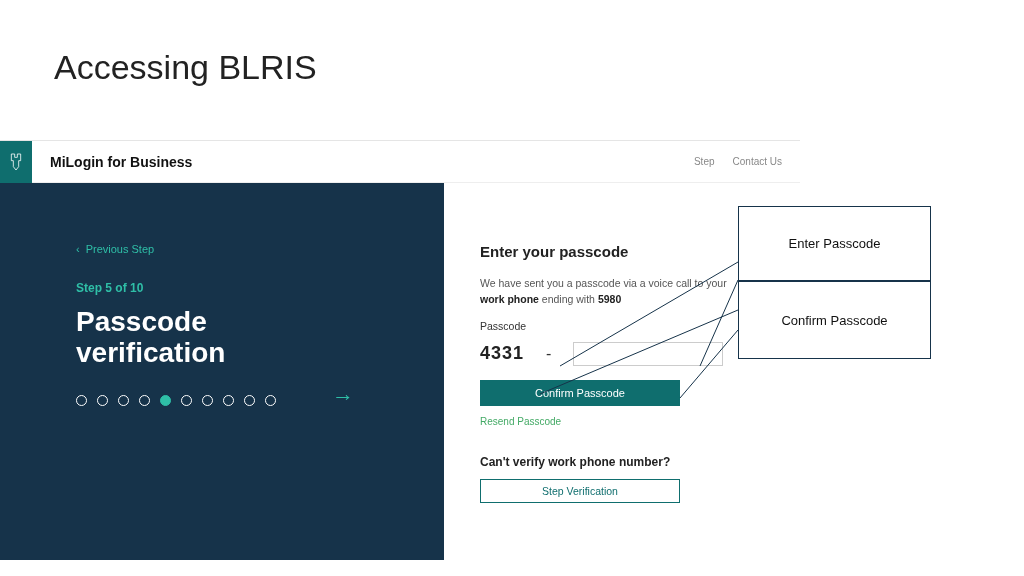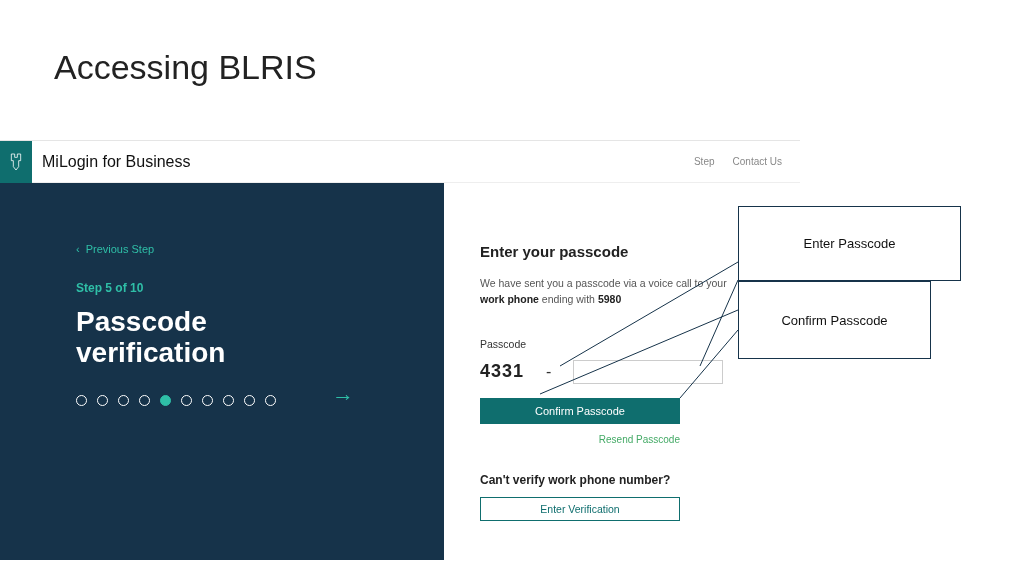--- a/index.html
+++ b/index.html
@@ -2,49 +2,49 @@
 <html><head>
 <meta charset="utf-8">
 <style>
   * { box-sizing: border-box; margin: 0; padding: 0; }
   body { font-family: Arial, Helvetica, sans-serif; width: 1024px; height: 576px; background: #fff; overflow: hidden; position: relative; }
   .slide-title { font-size: 34px; font-weight: 400; color: #222; padding: 48px 0 0 54px; }
   .app-frame { position: absolute; left: 0; top: 140px; width: 800px; height: 420px; border-top: 1px solid #e5e5e5; background: #fff; }
   .topbar { height: 42px; display: flex; align-items: center; background: #fff; border-bottom: 1px solid #eee; }
   .logo-box { width: 32px; height: 42px; background: #0f6e6e; display: flex; align-items: center; justify-content: center; }
   .logo-box svg { width: 14px; height: 20px; }
-  .brand { font-weight: 400; font-size: 16px; color: #111; margin-left: 10px; }
+  .brand { font-weight: 700; font-size: 14px; color: #111; margin-left: 18px; }
   .topbar-spacer { flex: 1; }
   .top-link { font-size: 10px; color: #888; margin-right: 18px; cursor: pointer; }
   .body-row { display: flex; height: calc(100% - 42px); }
   .left-pane { width: 444px; background: #16334a; color: #fff; padding: 60px 0 0 76px; position: relative; }
   .prev-step { color: #2fbfa7; font-size: 11px; cursor: pointer; }
   .prev-step::before { content: "‹"; margin-right: 6px; }
   .step-of { color: #2fbfa7; font-size: 12px; font-weight: 600; margin-top: 26px; }
   .step-title { font-size: 28px; font-weight: 800; line-height: 1.1; margin-top: 12px; max-width: 220px; }
   .arrow-btn { position: absolute; right: 90px; top: 198px; color: #2fbfa7; font-size: 22px; cursor: pointer; }
   .dots { margin-top: 26px; display: flex; gap: 10px; }
   .dot { width: 11px; height: 11px; border-radius: 50%; border: 1.5px solid #fff; }
   .dot.filled { background: #2fbfa7; border-color: #2fbfa7; }
   .right-pane { flex: 1; padding: 60px 36px 0 36px; color: #222; }
   .form-heading { font-size: 15px; font-weight: 700; }
   .form-desc { font-size: 10.5px; color: #555; margin-top: 16px; line-height: 1.5; max-width: 260px; }
   .form-desc b { color: #222; }
-  .field-label { font-size: 10.5px; color: #333; margin-top: 30px; }
+  .field-label { font-size: 10.5px; color: #333; margin-top: 12px; }
   .passcode-row { display: flex; align-items: center; gap: 22px; margin-top: 10px; }
   .passcode-prefix { font-size: 18px; font-weight: 700; letter-spacing: 1px; }
   .passcode-dash { font-size: 16px; color: #333; }
   .passcode-input { width: 150px; height: 24px; border: 1px solid #ccc; padding: 0 6px; font-size: 12px; }
   .confirm-btn { display: block; width: 200px; height: 26px; background: #0f6e6e; color: #fff; border: none; font-size: 11px; margin-top: 14px; cursor: pointer; }
-  .resend { text-align: right; width: 200px; font-size: 10px; color: #4a6; margin-top: 10px; cursor: pointer; }
+  .resend { text-align: left; width: 200px; font-size: 10px; color: #4a6; margin-top: 10px; cursor: pointer; }
   .cant-verify { font-size: 12px; font-weight: 700; margin-top: 28px; }
   .skip-btn { width: 200px; height: 24px; border: 1px solid #0f6e6e; background: #fff; color: #0f6e6e; font-size: 10.5px; margin-top: 10px; cursor: pointer; }
   
   .anno-box { position: absolute; border: 1px solid #16334a; background: #fff; display: flex; align-items: center; justify-content: center; font-size: 13px; color: #111; z-index: 5; }
-  .anno1 { left: 738px; top: 206px; width: 223px; height: 75px; }
+  .anno1 { left: 738px; top: 206px; width: 193px; height: 75px; }
   .anno2 { left: 738px; top: 281px; width: 193px; height: 78px; }
   
   .lines { position: absolute; left: 0; top: 0; width: 1024px; height: 576px; pointer-events: none; z-index: 4; }
 </style>
 </head>
 <body>
 
 <div class="slide-title">Accessing BLRIS</div>
 
 <div class="app-frame">
@@ -90,21 +90,21 @@
       </div>
       <div class="field-label">Passcode</div>
       <div class="passcode-row">
         <span class="passcode-prefix">4331</span>
         <span class="passcode-dash">-</span>
         <input class="passcode-input" type="text" style="">
       </div>
       <button class="confirm-btn">Confirm Passcode</button>
       <div class="resend">Resend Passcode</div>
       <div class="cant-verify">Can't verify work phone number?</div>
-      <button class="skip-btn">Enter Verification</button>
+      <button class="skip-btn">Step Verification</button>
     </div>
   </div>
 </div>
 
 <svg class="lines">
   <line x1="738" y1="262" x2="560" y2="366" stroke="#16334a" stroke-width="1"></line>
   <line x1="738" y1="280" x2="700" y2="366" stroke="#16334a" stroke-width="1"></line>
   <line x1="738" y1="310" x2="540" y2="394" stroke="#16334a" stroke-width="1"></line>
   <line x1="738" y1="330" x2="680" y2="398" stroke="#16334a" stroke-width="1"></line>
 </svg>

